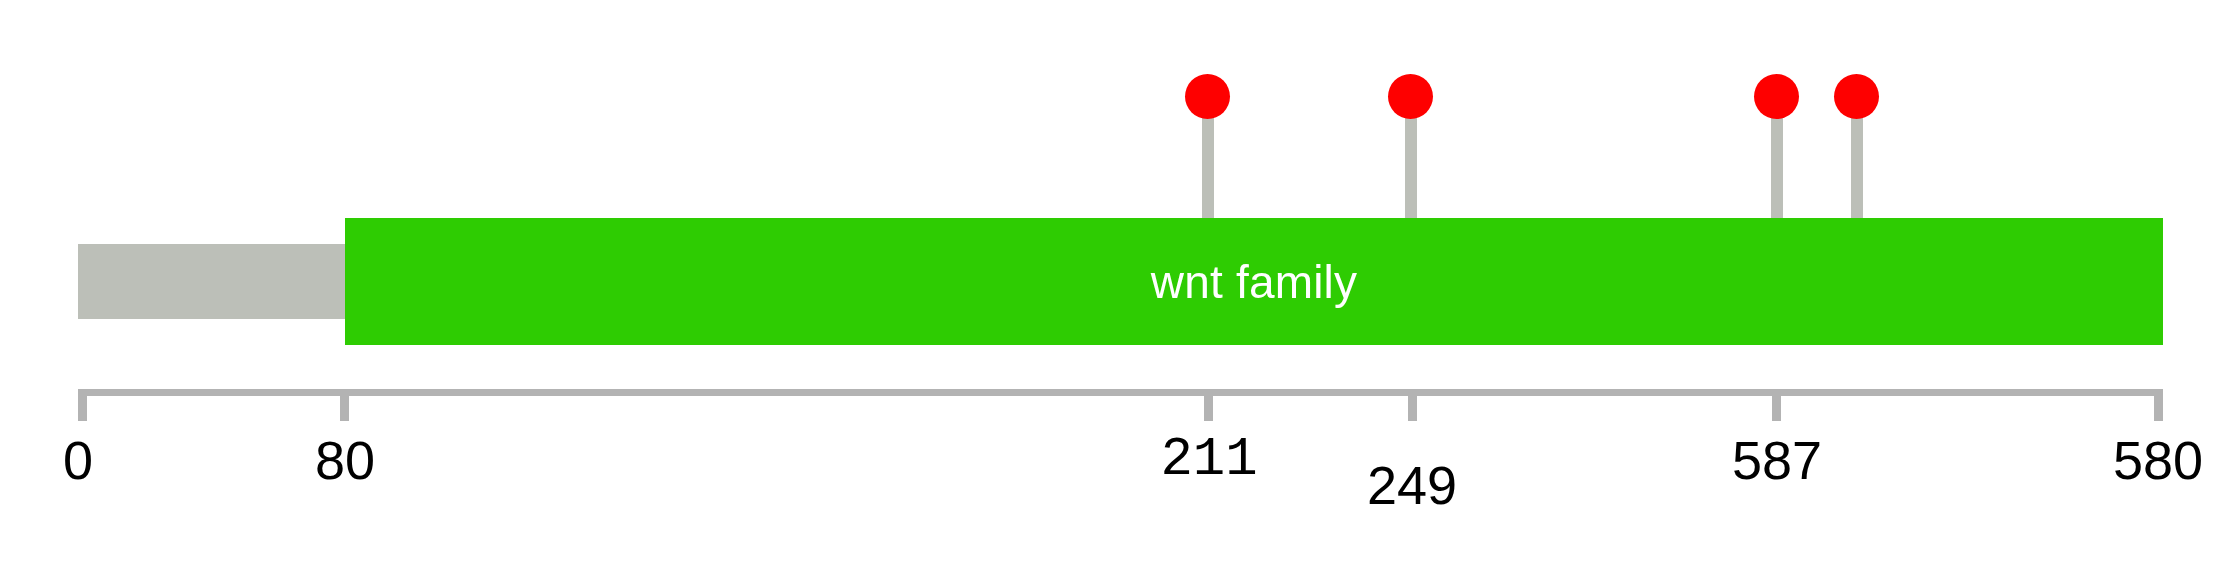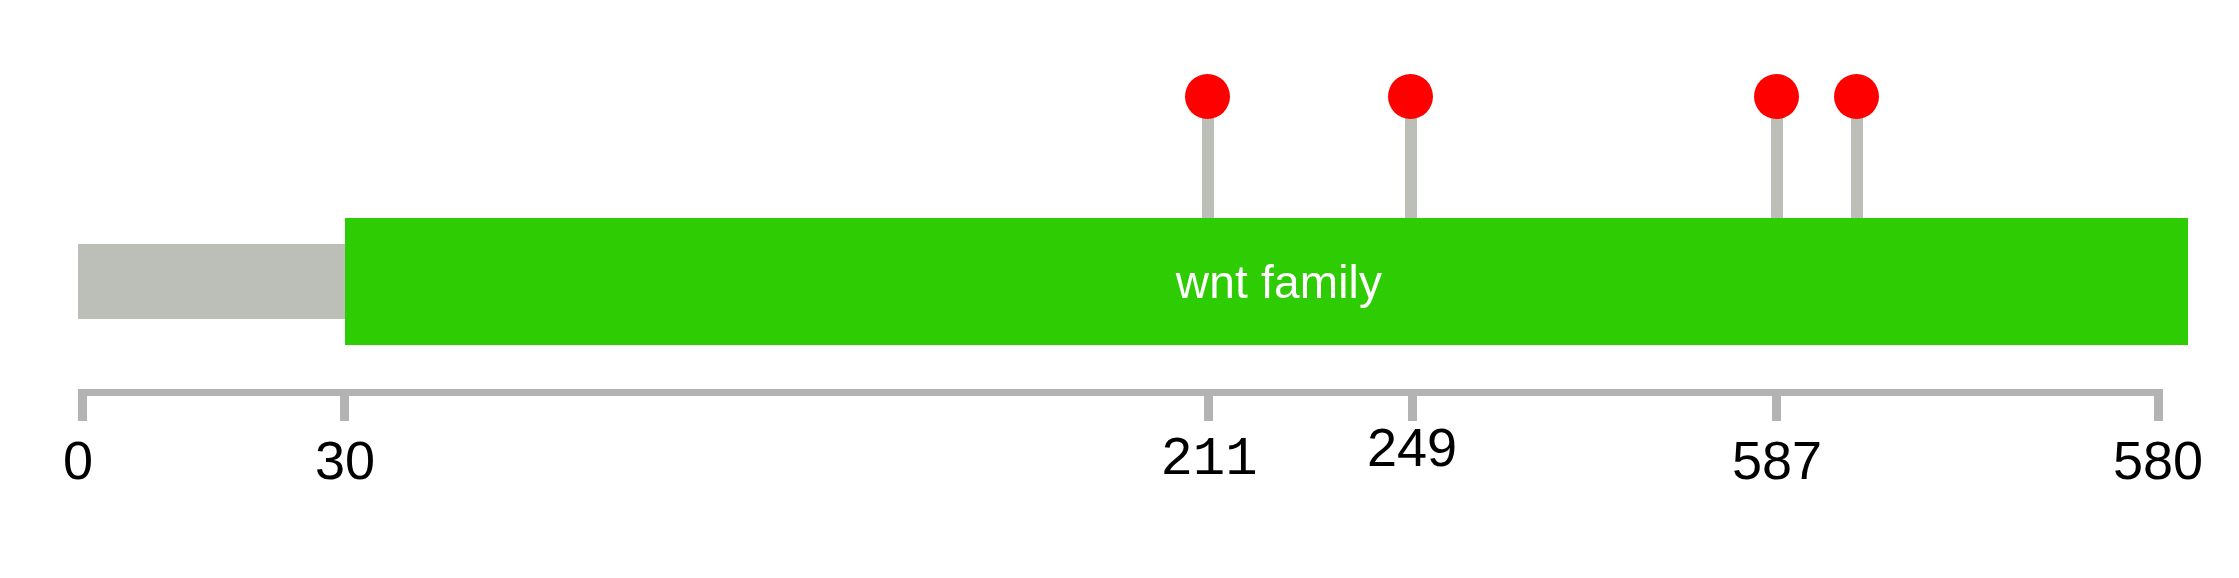--- a/index.html
+++ b/index.html
@@ -22,21 +22,20 @@
     position: absolute;
     background: #bcbfb8;
   }
   
   .domain-rect {
     position: absolute;
     background: #2ecc02;
     display: flex;
     align-items: center;
     justify-content: center;
-    padding-left: 25px;
   }
   .domain-label {
     color: #ffffff;
     font-family: "Liberation Sans", sans-serif;
     font-size: 46px;
     line-height: 1;
     letter-spacing: 0.2px;
     white-space: nowrap;
     user-select: none;
   }
@@ -94,19 +93,19 @@
   <div class="axis-line" style="left:78px; top:389px; width:2085px; height:7px;"></div>
 
   <div class="axis-tick" style="left:78px; top:396px; width:9px; height:25px;"></div>
   <div class="axis-tick" style="left:340px; top:396px; width:9px; height:25px;"></div>
   <div class="axis-tick" style="left:1204px; top:396px; width:9px; height:25px;"></div>
   <div class="axis-tick" style="left:1408px; top:396px; width:9px; height:25px;"></div>
   <div class="axis-tick" style="left:1772px; top:396px; width:9px; height:25px;"></div>
   <div class="axis-tick" style="left:2154px; top:396px; width:9px; height:25px;"></div>
 
   <div class="axis-tick-label" style="left:78px; top:433px;">0</div>
-  <div class="axis-tick-label" style="left:345px; top:433px;">30</div>
+  <div class="axis-tick-label" style="left:345px; top:433px;">80</div>
   <div class="axis-tick-label" style="left:1209px; top:433px;font-family:Liberation Mono, monospace;">211</div>
-  <div class="axis-tick-label" style="left:1412px; top:420px;">249</div>
+  <div class="axis-tick-label" style="left:1412px; top:458px;">249</div>
   <div class="axis-tick-label" style="left:1777px; top:433px;">587</div>
   <div class="axis-tick-label" style="left:2158px; top:433px;">580</div>
 
 </div>
 
 </body></html>

